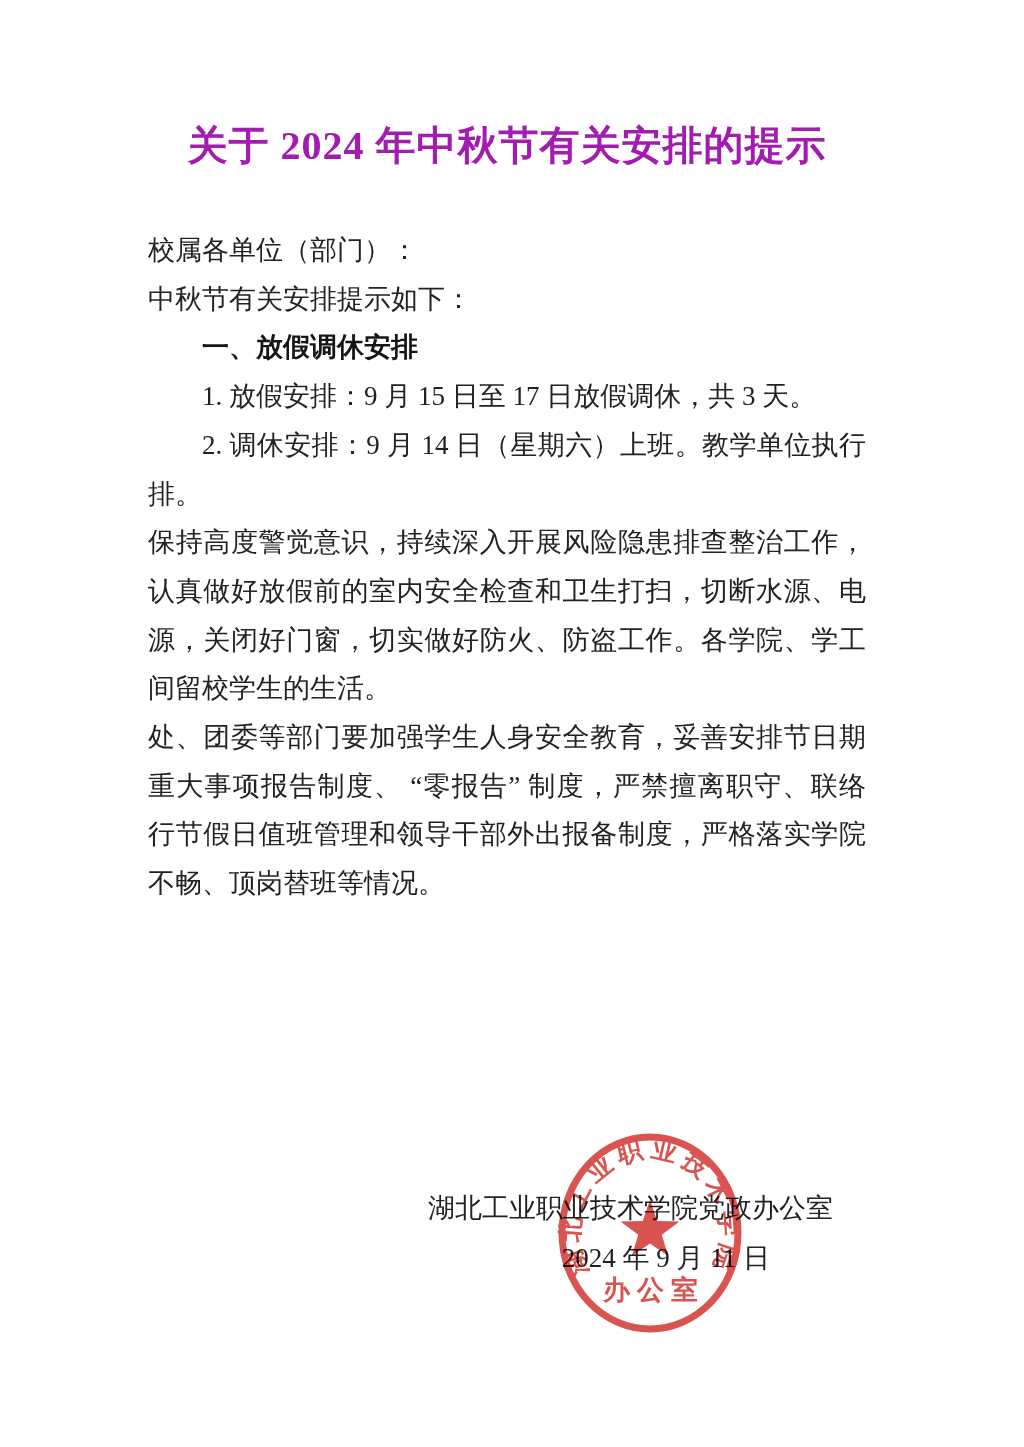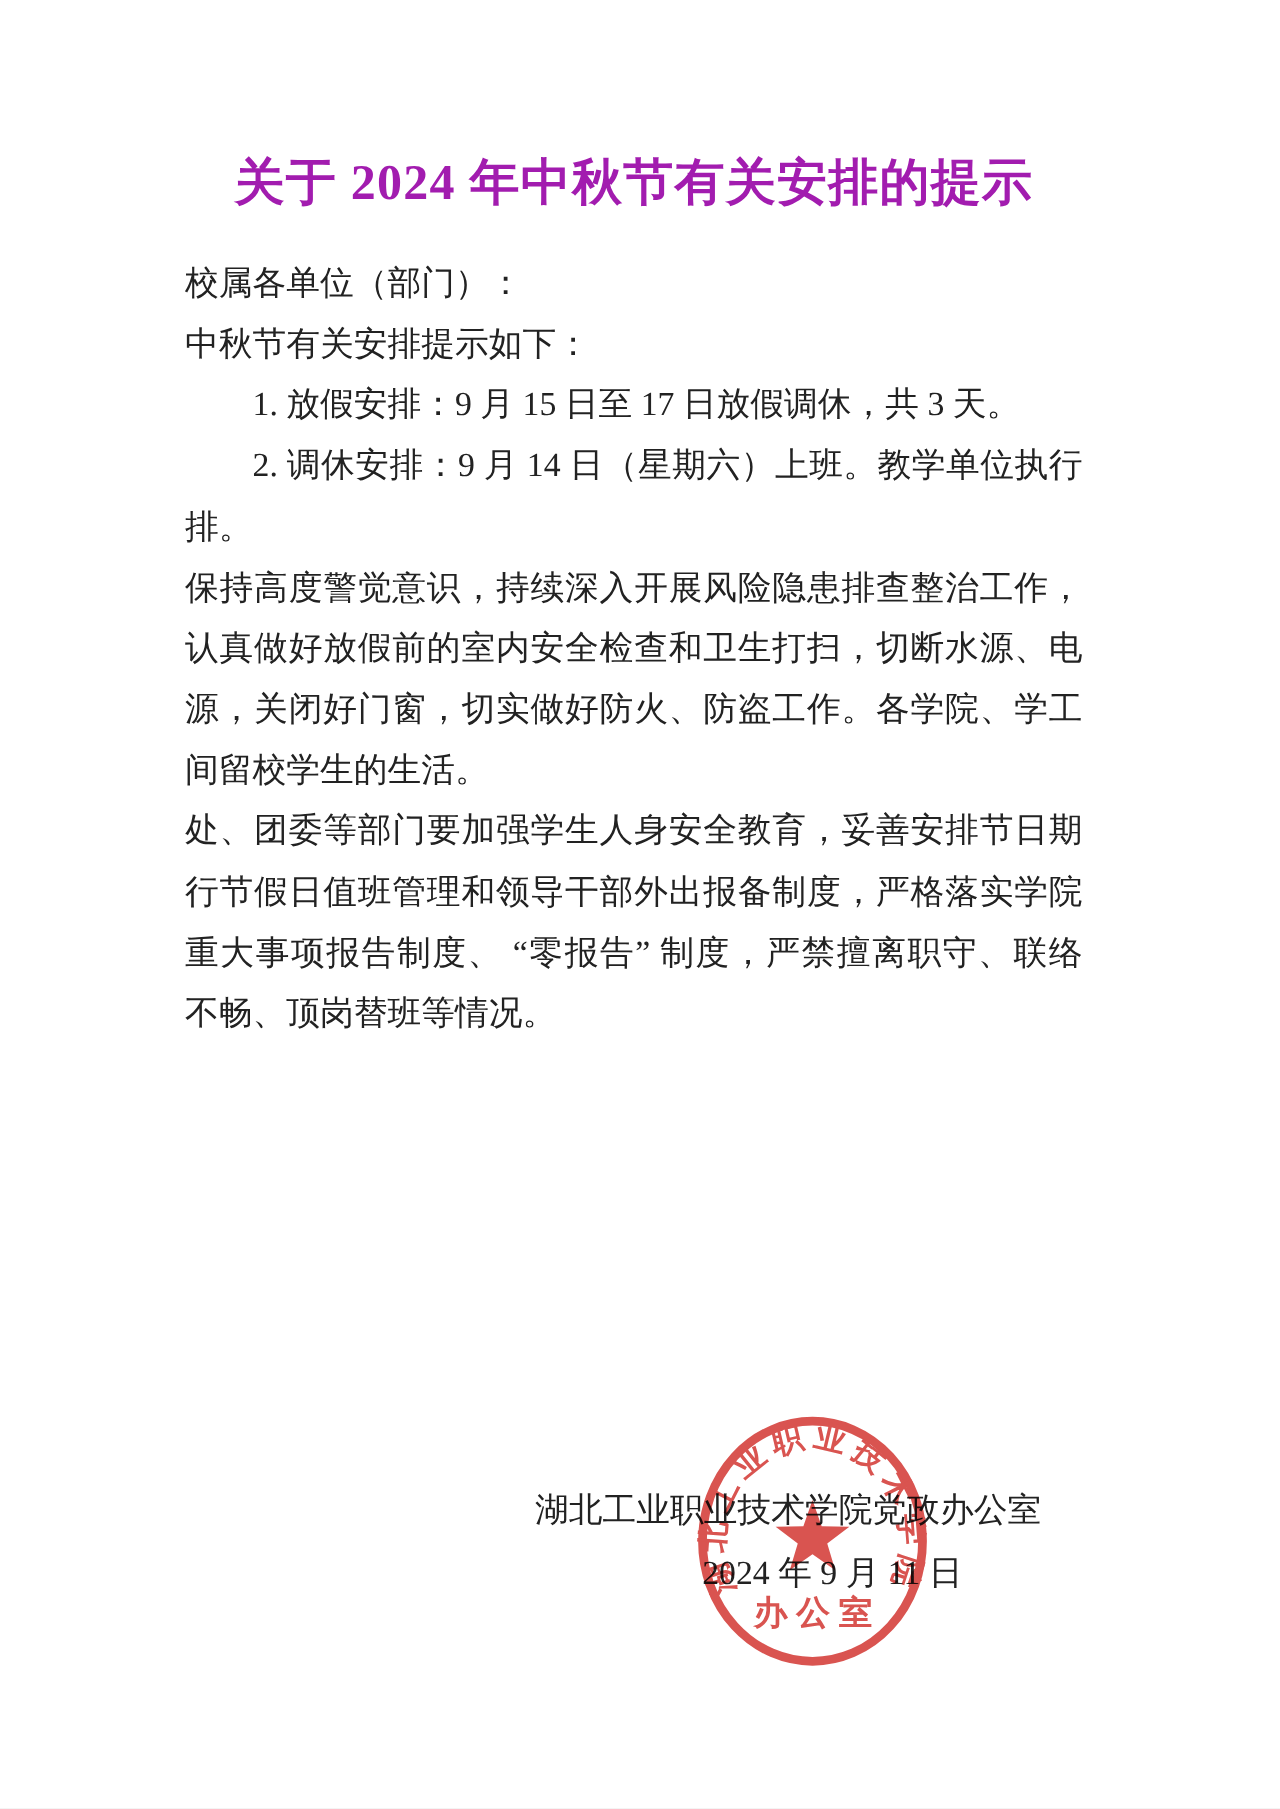--- a/index.html
+++ b/index.html
@@ -20,21 +20,21 @@
     width: 718px;
     text-align: center;
     font-size: 40px;
     font-weight: 700;
     color: #a21caf;
     letter-spacing: 1px;
     white-space: nowrap;
   }
   .doc-body {
     position: absolute;
-    top: 202px;
+    top: 226px;
     left: 148px;
     width: 718px;
     font-size: 27px;
     line-height: 48.7px;
     color: #222222;
   }
   .line { white-space: nowrap; }
   .line.justify {
     white-space: normal;
     text-align: justify;
@@ -91,30 +91,31 @@
 </head>
 <body>
 
 <div class="page">
 
   <div class="doc-title">关于 2024 年中秋节有关安排的提示</div>
 
   <div class="doc-body">
       <div class="line">校属各单位（部门）：</div>
       <div class="line">中秋节有关安排提示如下：</div>
+      <div class="line indent bold">一、放假调休安排</div>
       <div class="line indent">1. 放假安排：9 月 15 日至 17 日放假调休，共 3 天。</div>
       <div class="line indent justify">2. 调休安排：9 月 14 日（星期六）上班。教学单位执行</div>
       <div class="line">排。</div>
       <div class="line justify">保持高度警觉意识，持续深入开展风险隐患排查整治工作，</div>
       <div class="line justify">认真做好放假前的室内安全检查和卫生打扫，切断水源、电</div>
       <div class="line justify">源，关闭好门窗，切实做好防火、防盗工作。各学院、学工</div>
       <div class="line">间留校学生的生活。</div>
       <div class="line justify">处、团委等部门要加强学生人身安全教育，妥善安排节日期</div>
+      <div class="line justify">重大事项报告制度、 “零报告” 制度，严禁擅离职守、联络</div>
       <div class="line justify">行节假日值班管理和领导干部外出报备制度，严格落实学院</div>
-      <div class="line justify">重大事项报告制度、 “零报告” 制度，严禁擅离职守、联络</div>
       <div class="line">不畅、顶岗替班等情况。</div>
     </div>
 
   <div class="signature-line">湖北工业职业技术学院党政办公室</div>
 
   <div class="date-line">2024 年 9 月 11 日</div>
 
   <div class="seal">
     <svg width="190" height="204" viewBox="0 0 190 204" xmlns="http://www.w3.org/2000/svg">
       <ellipse cx="95" cy="102" rx="88" ry="96" fill="none" stroke="#d5413d" stroke-width="7"></ellipse>

